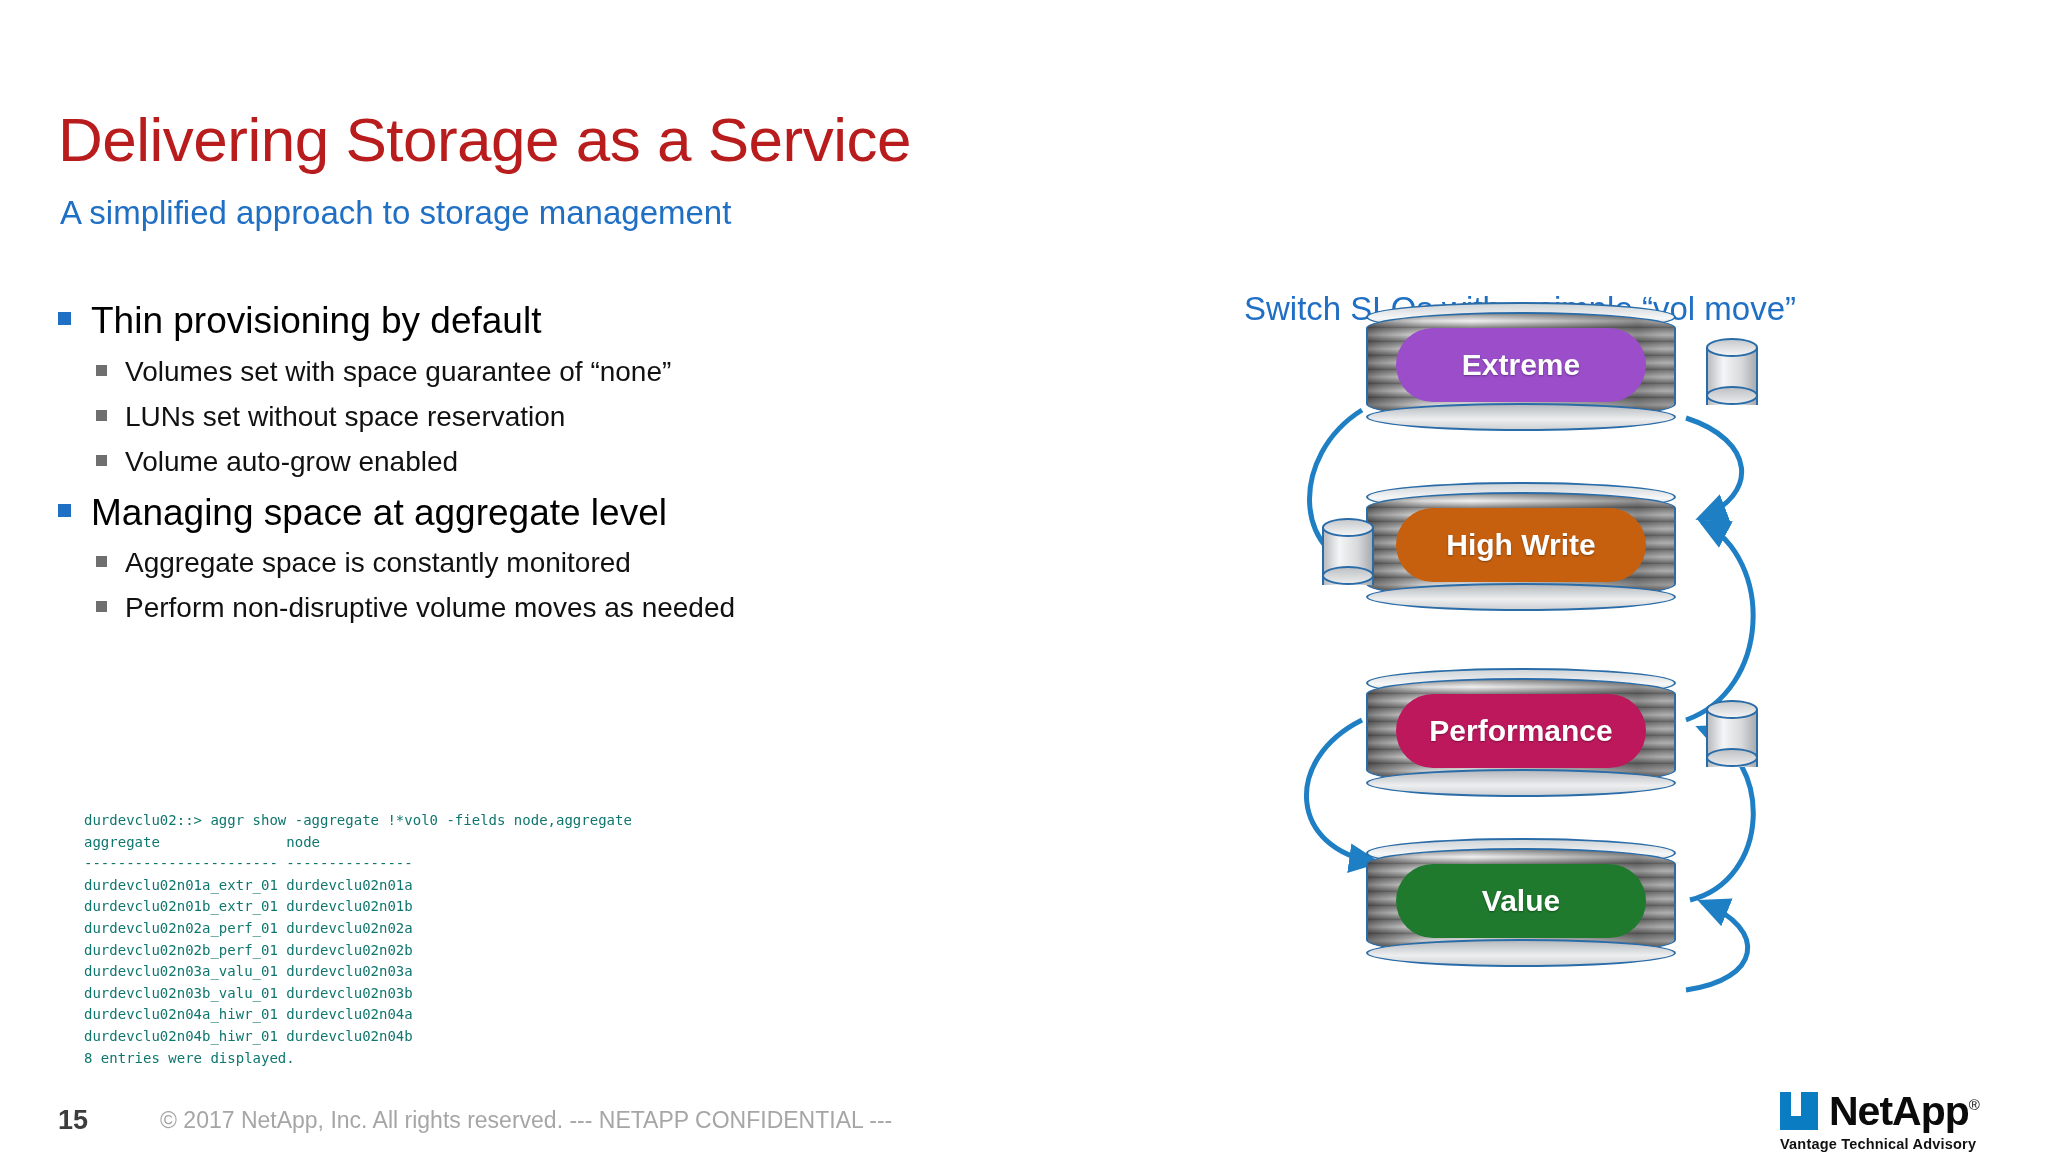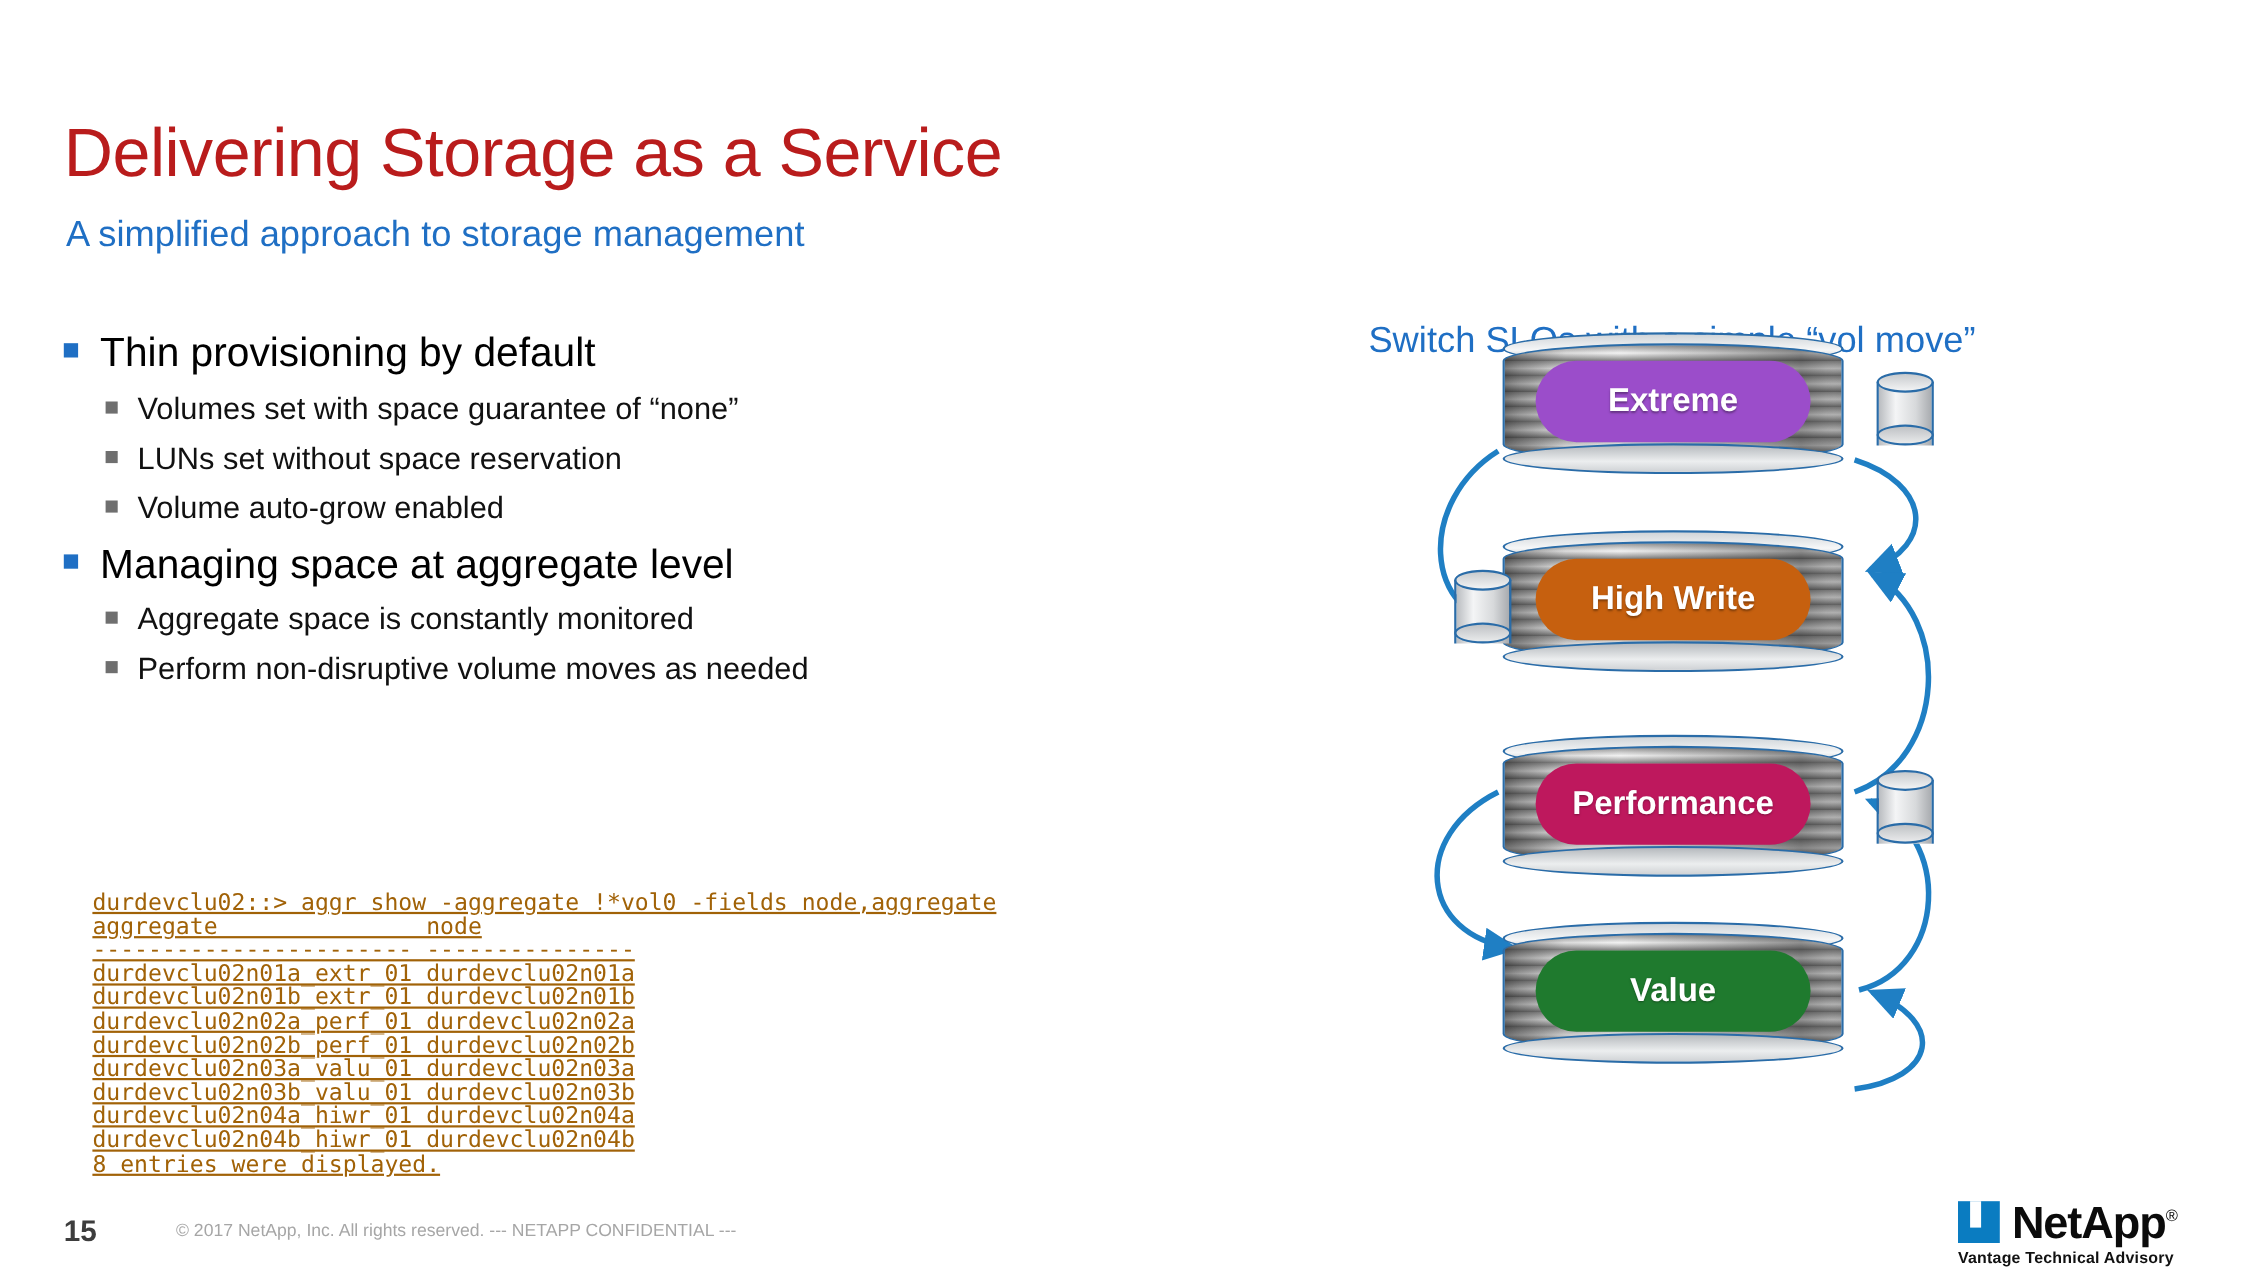--- a/index.html
+++ b/index.html
@@ -44,22 +44,22 @@
   .l2 .bsq {
     width:11px; height:11px; background:#6f6f6f;
     margin-right:18px; margin-top:14px; flex:none;
   }
   .l1 .txt, .l2 .txt { white-space:nowrap; }
 
   
   #console {
     position:absolute; left:84px; top:810px;
     font-family:"DejaVu Sans Mono", monospace;
-    font-size:21px; line-height:21.6px;
-    color:#a16207; white-space:pre;text-decoration:underline;
+    font-size:14px; line-height:21.6px;
+    color:#0f766e; white-space:pre;
   }
 
   
   #diagram { position:absolute; left:1130px; top:290px; width:760px; height:790px; }
   #diagram-heading {
     position:absolute; left:30px; top:0; width:720px;
     text-align:center; font-size:33px; color:#1f6fc4; white-space:nowrap;
   }
 
   .stack { position:absolute; left:0; top:0; width:760px; height:790px; }
@@ -117,21 +117,21 @@
   svg.arrows { position:absolute; left:0; top:0; width:760px; height:790px; overflow:visible; }
 
   
   #page-number {
     position:absolute; left:58px; top:1120px;
     font-size:27px; font-weight:bold; color:#3d3d3d;
     transform:translateY(-50%);
   }
   #copyright {
     position:absolute; left:160px; top:1120px;
-    font-size:16px; color:#a6a6a6; white-space:nowrap;
+    font-size:23px; color:#a6a6a6; white-space:nowrap;
     transform:translateY(-50%);
   }
   #logo { position:absolute; right:28px; top:1092px; width:240px; }
   #logo .mark { display:flex; align-items:flex-start; }
   #logo .nmark {
     width:38px; height:38px; background:#0a7cc1; position:relative; flex:none;
   }
   #logo .nmark::after {
     content:""; position:absolute; left:11px; top:0; width:10px; height:24px;
     background:#ffffff;

